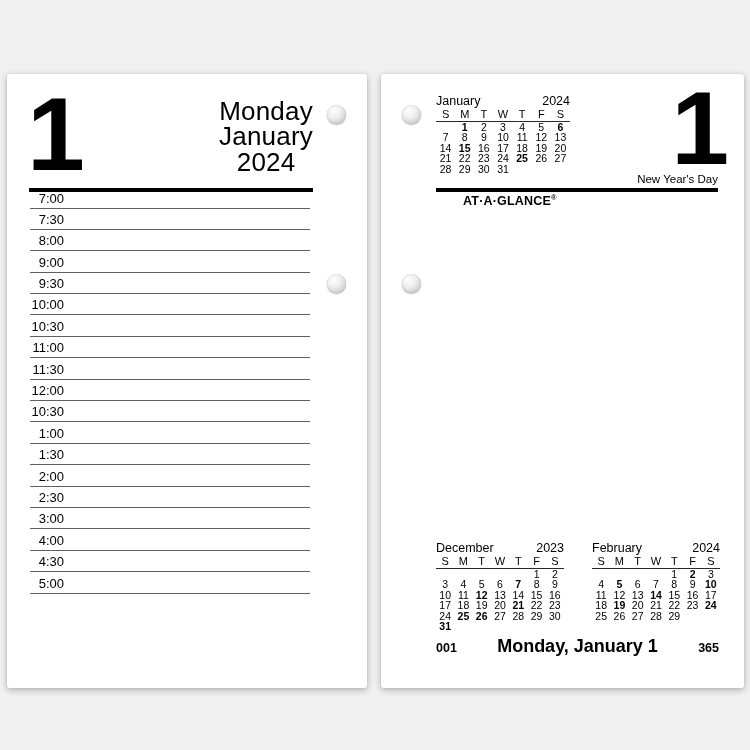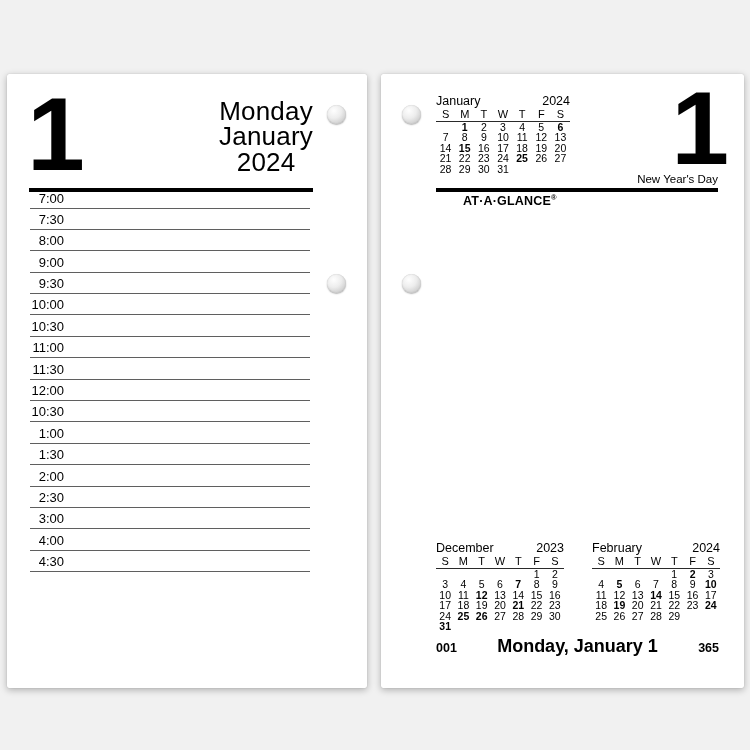--- a/index.html
+++ b/index.html
@@ -118,20 +118,23 @@
         </div>
         <div class="time-row">
           <span class="time-label">3:00</span>
         </div>
         <div class="time-row">
           <span class="time-label">4:00</span>
         </div>
         <div class="time-row">
           <span class="time-label">4:30</span>
         </div>
+        <div class="time-row">
+          <span class="time-label">5:00</span>
+        </div>
       </div>
     <div class="hole h1"></div>
     <div class="hole h2"></div>
   </div>
 
   <div class="page right">
     <div class="hole h1"></div>
     <div class="hole h2"></div>
 
     <div class="minical mc-jan">

